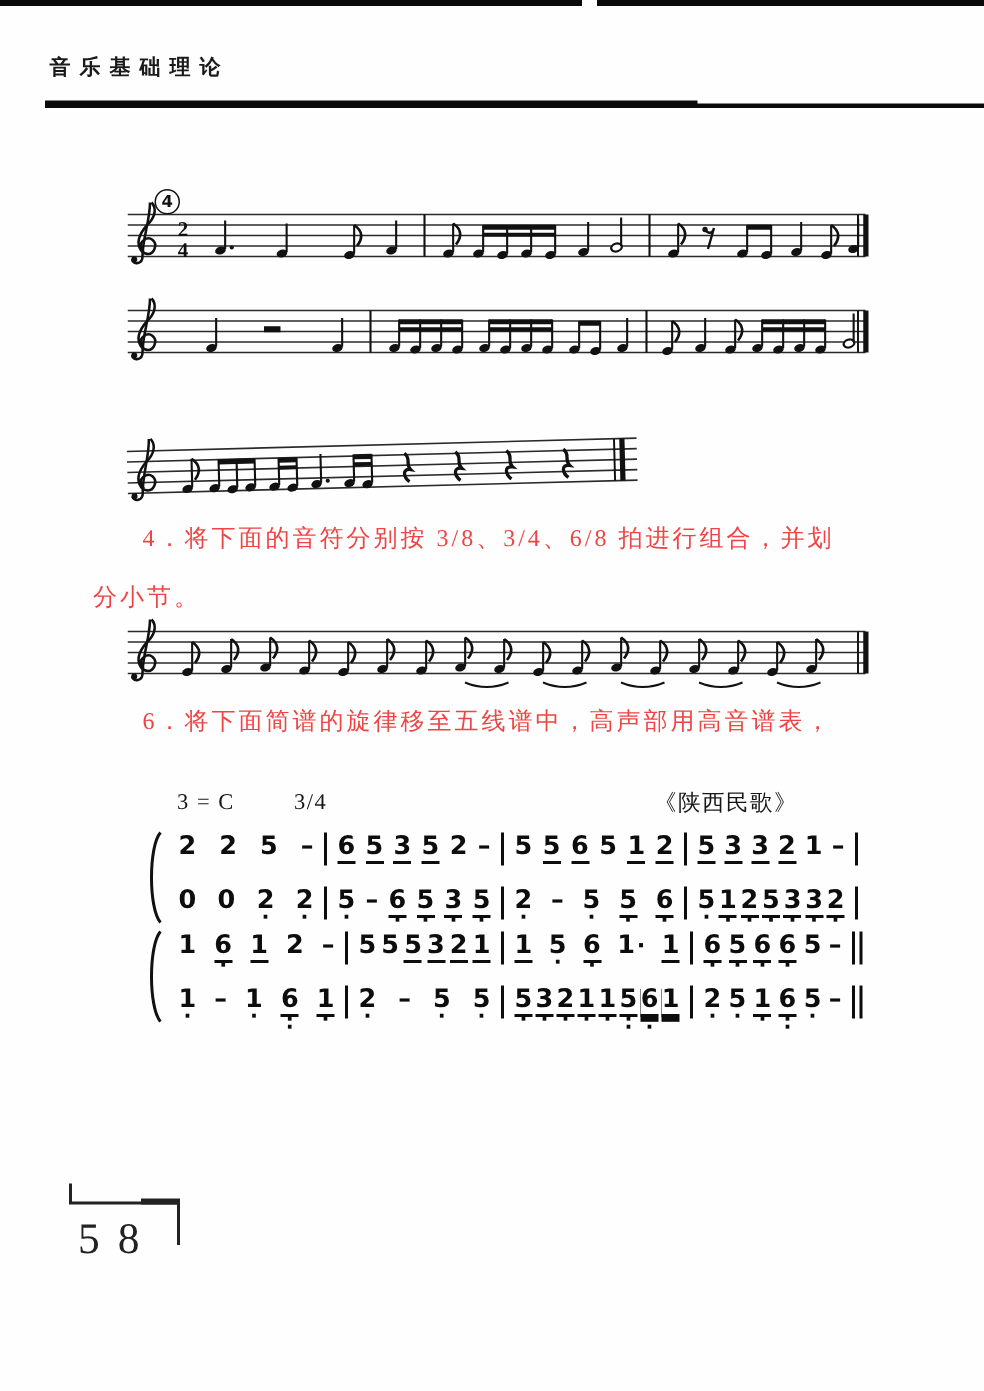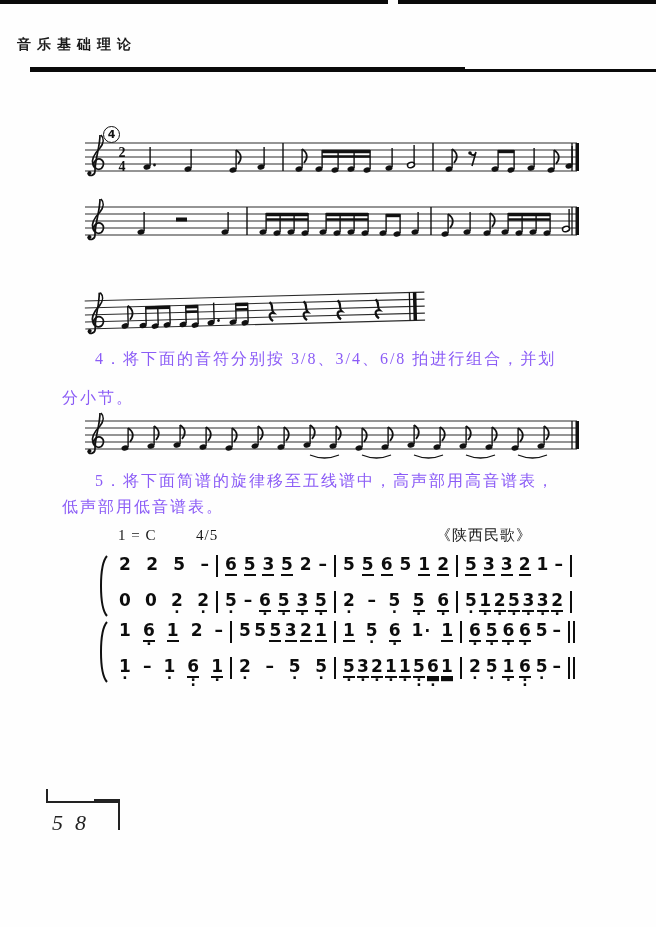--- a/index.html
+++ b/index.html
@@ -1,47 +1,47 @@
 <!DOCTYPE html>
 <html><head>
 <meta charset="utf-8">
 <style>
   html,body{margin:0;padding:0;background:#ffffff;}
   .page{position:relative;width:656px;height:927px;background:#fefefe;overflow:hidden;
         font-family:"Liberation Serif",serif;color:#151515;}
   .topline{position:absolute;left:0;top:0;width:656px;height:4px;background:#0a0a0a;}
   .topnotch{position:absolute;left:388px;top:0;width:10px;height:4px;background:#fefefe;}
-  .header{position:absolute;left:17px;top:36px;font-size:14px;font-weight:700;
+  .header{position:absolute;left:33px;top:36px;font-size:14px;font-weight:700;
           letter-spacing:6px;color:#1a1a1a;font-family:Liberation Mono, monospace;}
   .rule{position:absolute;background:#0a0a0a;}
   .rule-a{left:30px;top:67px;width:435px;height:5px;}
   .rule-b{left:225px;top:69px;width:431px;height:3px;}
   .circ{position:absolute;left:103px;top:126px;width:15px;height:15px;border:1.6px solid #111;
         border-radius:50%;font-family:"DejaVu Sans",sans-serif;font-weight:700;font-size:11px;
         line-height:15px;text-align:center;color:#111;}
   .staff{position:absolute;}
-  .txt{position:absolute;font-size:16px;letter-spacing:2px;color:#8b5cf6;white-space:nowrap;text-align:center;}
+  .txt{position:absolute;font-size:16px;letter-spacing:2px;color:#ef4444;white-space:nowrap;text-align:center;}
   .keytxt{position:absolute;font-size:15px;letter-spacing:1px;color:#161616;}
   
   .jsys{position:absolute;display:flex;align-items:center;gap:3px;}
   .jrows{display:flex;flex-direction:column;gap:5px;}
   .jrow{display:flex;align-items:flex-start;}
   .jm{display:inline-flex;justify-content:space-between;padding:0 7px;box-sizing:border-box;}
   .jbar{width:2px;height:22px;background:#0d0d0d;margin-top:1px;flex:none;}
   .tk{display:inline-flex;flex-direction:column;align-items:center;}
   .dg{font-family:"DejaVu Sans",sans-serif;font-weight:700;font-size:17px;line-height:20px;color:#0d0d0d;}
   .u1{border-bottom:2.2px solid #0d0d0d;}
   .u2{border-bottom:2.2px solid #0d0d0d;box-shadow:0 3.2px 0 #0d0d0d;}
   .ad::after{content:"·";font-size:15px;margin-left:1px;}
   .dash{border:none!important;box-shadow:none!important;}
   .dots{height:9px;font-size:14px;line-height:4.5px;white-space:pre;color:#0d0d0d;
         font-weight:700;text-align:center;font-family:"DejaVu Sans",sans-serif;}
   
   .fb{position:absolute;background:#222;}
-  .pageno{position:absolute;left:52px;top:810px;font-style:italic;font-size:22px;
+  .pageno{position:absolute;left:52px;top:810px;font-size:29px;
           letter-spacing:12px;color:#222;text-align:right;}
 </style>
 </head>
 <body>
 
 <div class="page">
   <div class="topline"></div>
   <div class="topnotch"></div>
 
   <div class="header">音乐基础理论</div>
@@ -406,25 +406,24 @@
           <g>
             <line x1="487" y1="20" x2="487" y2="48" stroke="#111111" stroke-width="1.3"></line>
             <rect x="490.5" y="20" width="3.5" height="28" fill="#111111"></rect>
           </g>
         </svg></div>
     </div>
 
   <div class="txt" style="left:95px;top:349px">4．将下面的音符分别按 3/8、3/4、6/8 拍进行组合，并划</div>
   <div class="txt" style="left:62px;top:388px">分小节。</div>
 
-  <div class="txt" style="left:95px;top:471px">5．将下面简谱的旋律移至五线谱中，高声部用高音谱表，</div>
-  <div class="txt" style="left:62px;top:497px">低声部用低音谱表。</div>
-
-  <div class="keytxt" style="left:118px;top:527px">1 = C</div>
-  <div class="keytxt" style="left:196px;top:527px">4/5</div>
+  <div class="txt" style="left:95px;top:471px">6．将下面简谱的旋律移至五线谱中，高声部用高音谱表，</div>
+
+  <div class="keytxt" style="left:118px;top:527px">3 = C</div>
+  <div class="keytxt" style="left:196px;top:527px">3/4</div>
   <div class="keytxt" style="left:436px;top:526px">《陕西民歌》</div>
 
   <div id="jianpu">
       <div class="jsys" style="left: 96px; top: 554px;">
         <span><svg width="13" height="62">
             <path d="M11,1 C3,10 3,52 11,61" stroke="#111111" stroke-width="2" fill="none"></path>
           </svg></span>
         <div class="jrows">
           <div class="jrow">
             <span class="jm" style="width: 104px;">

